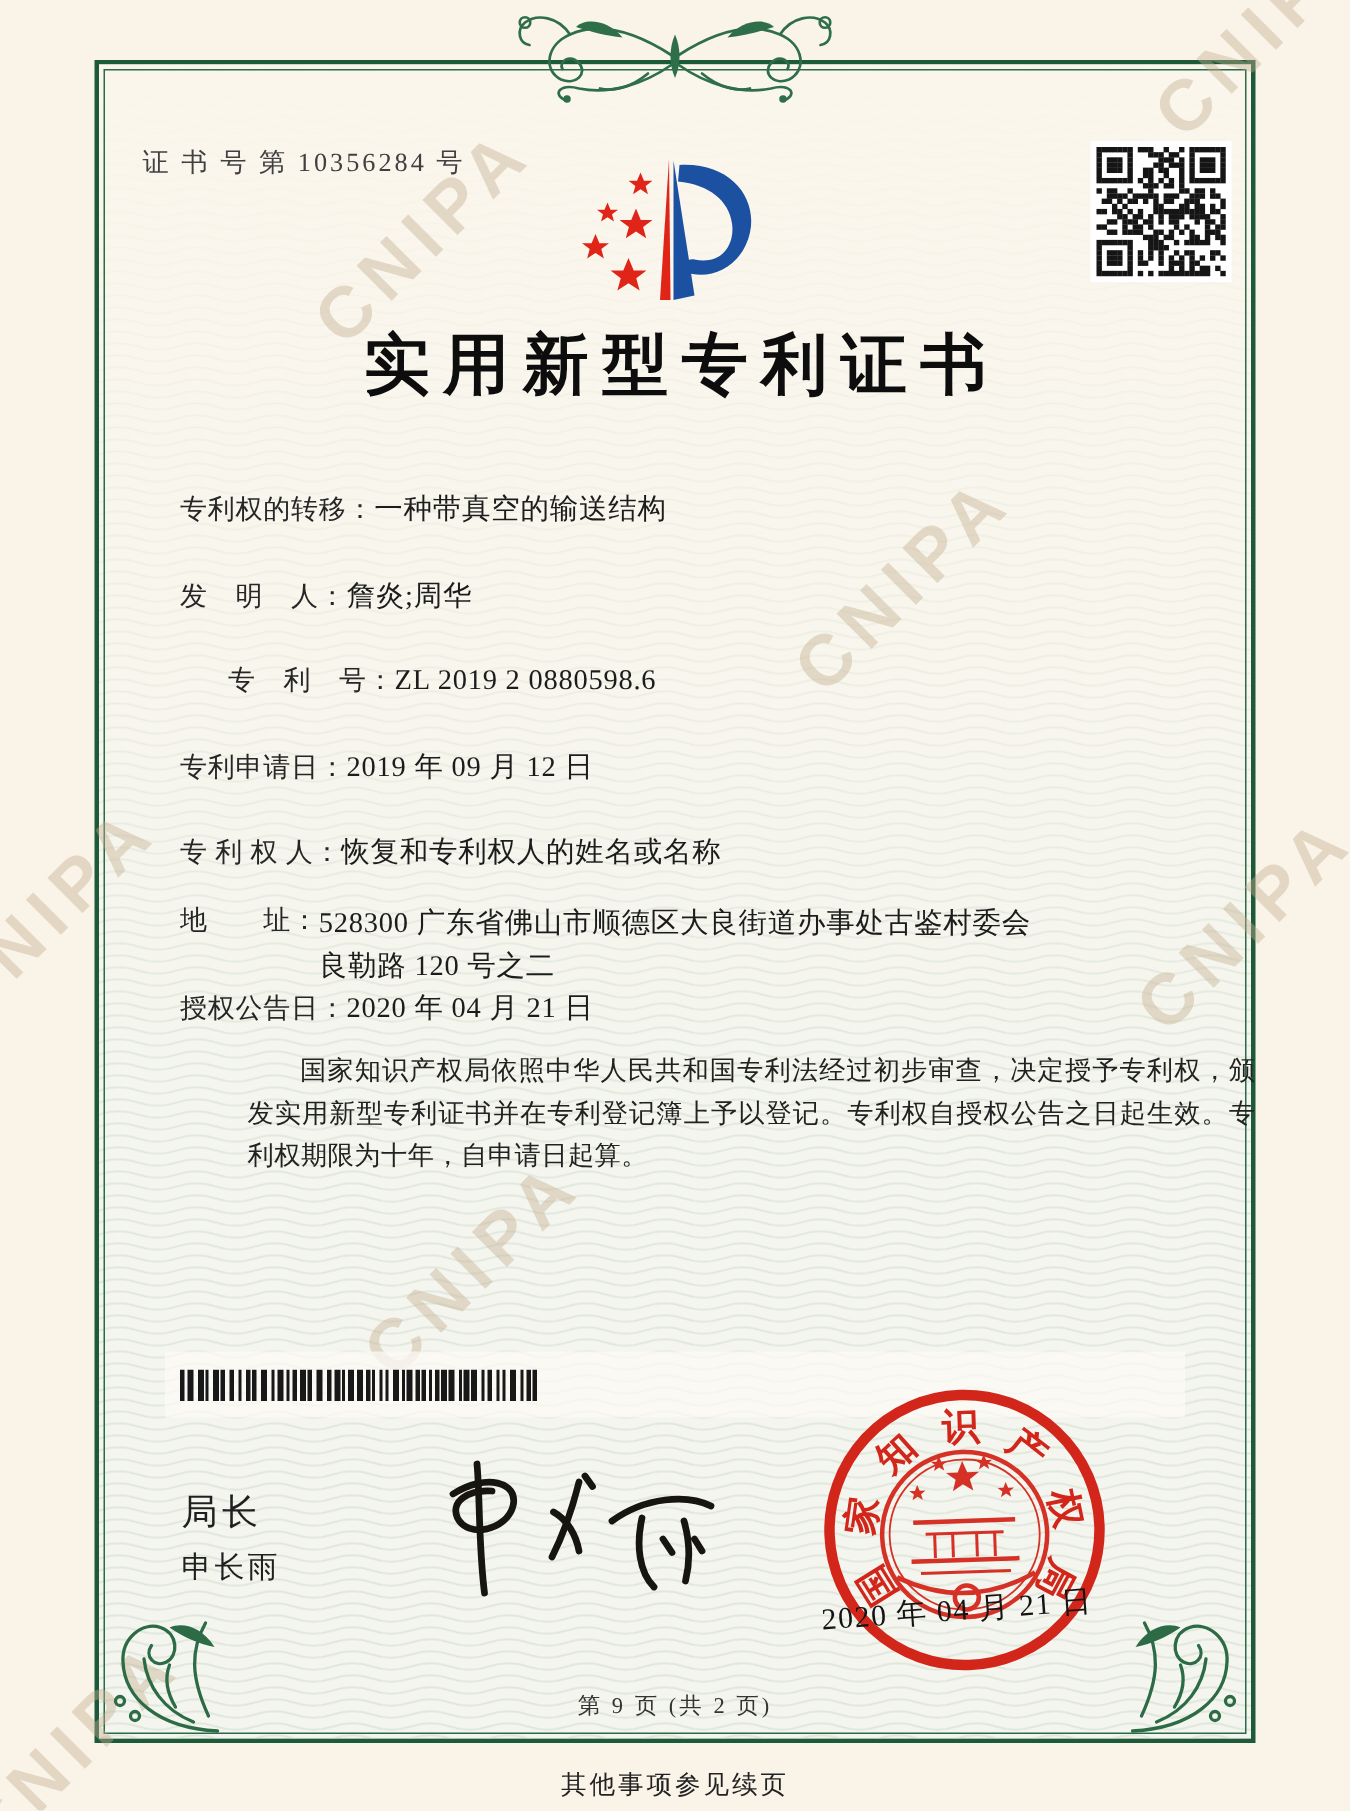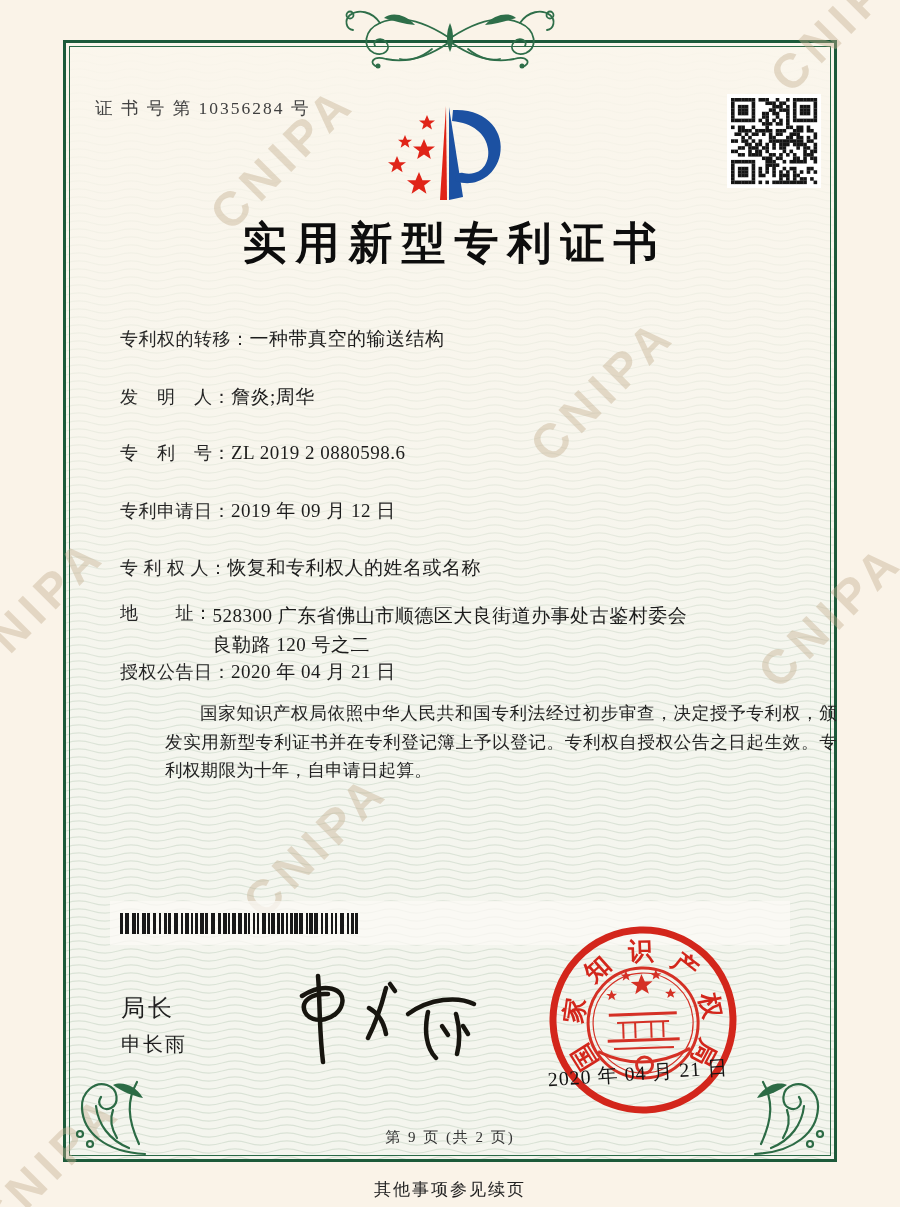--- a/index.html
+++ b/index.html
@@ -45,21 +45,21 @@
   .logo{position:absolute;left:385px;top:92px;z-index:3;}
   .qr{position:absolute;left:727px;top:94px;width:94px;height:94px;background:#fff;z-index:3;padding:0;}
   .title{
     position:absolute;left:0;top:214px;width:100%;z-index:3;text-align:center;
     font-size:44px;font-weight:bold;letter-spacing:9px;text-indent:9px;color:#0d0d0d;
   }
   
   .row{position:absolute;left:120px;z-index:3;font-size:19px;white-space:nowrap;}
   .row .lbl{font-size:18px;letter-spacing:0.5px;color:#262626;}
   .row .val{font-size:19px;letter-spacing:0.5px;color:#1c1c1c;}
-  .r1{top:326px;} .r2{top:384px;} .r3{top:441px;} .r4{top:498px;} .r5{top:555px;}
+  .r1{top:326px;} .r2{top:384px;} .r3{top:441px;margin-left:32px;} .r4{top:498px;} .r5{top:555px;}
   .r6{top:601px;white-space:normal;}
   .r6 .val-block{display:inline-block;vertical-align:top;width:590px;white-space:normal;line-height:29px;}
   .r7{top:659px;}
   .r7 .group2{position:absolute;left:346px;top:0;white-space:nowrap;}
   
   .paras{position:absolute;left:118px;top:699px;width:672px;z-index:3;margin-left:47px;}
   .paras p{margin:0;text-indent:2em;font-size:17.5px;line-height:28.5px;letter-spacing:0.3px;text-align:justify;color:#222;}
   
   .bc-band{position:absolute;left:110px;top:901px;width:680px;height:44px;background:rgba(252,250,245,0.75);z-index:2;}
   .barcode{position:absolute;left:120px;top:913px;width:238px;height:21px;z-index:3;font-size:0;line-height:0;overflow:hidden;}

